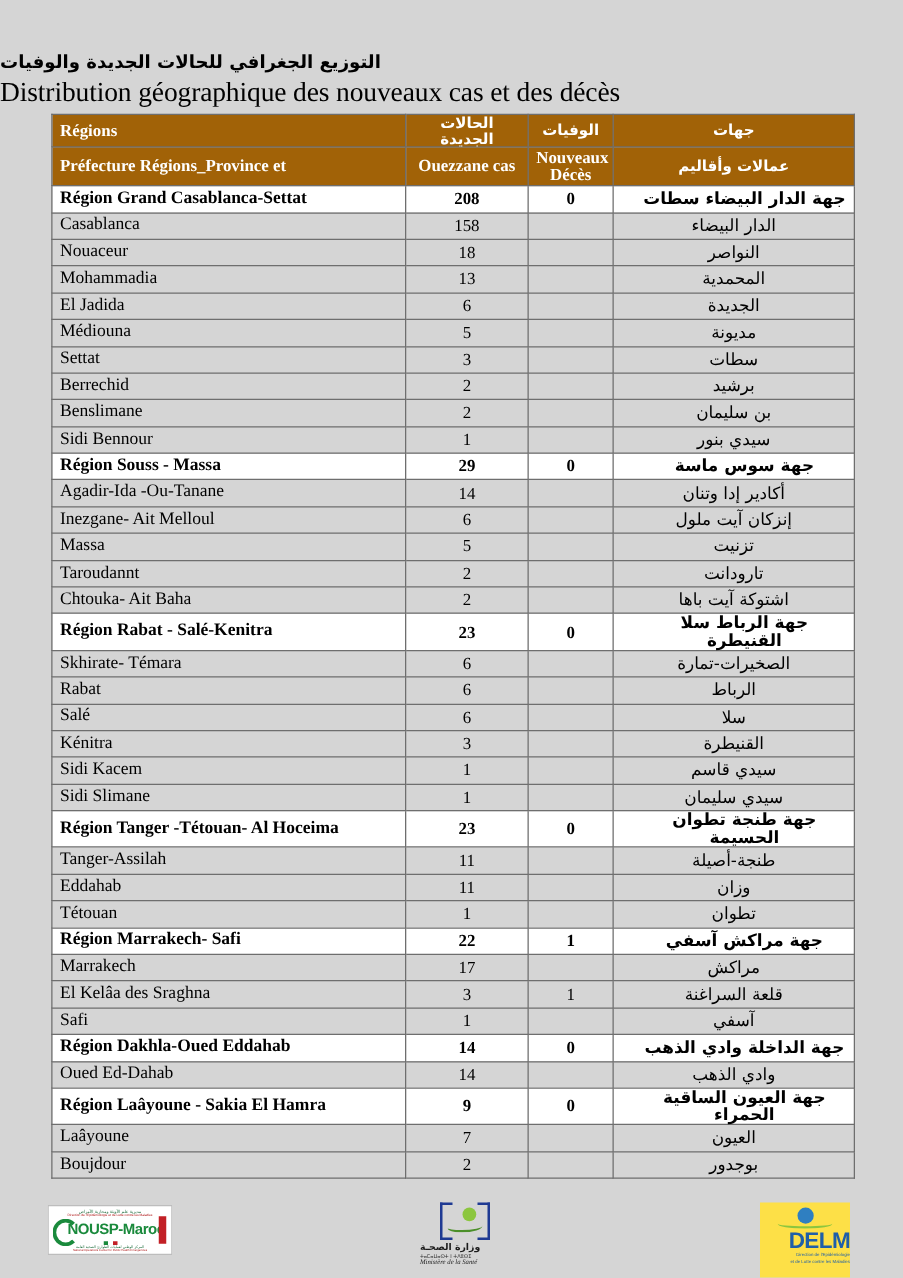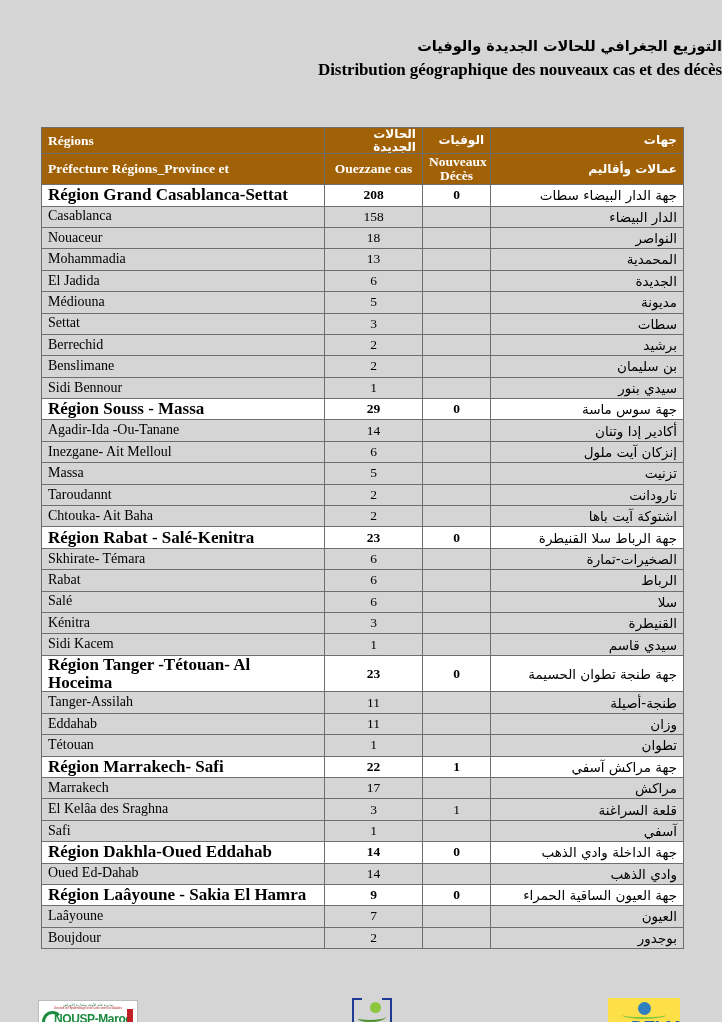--- a/index.html
+++ b/index.html
@@ -16,34 +16,34 @@
   }
   .page {
     position: relative;
     width: 722px;
     height: 1022px;
     box-sizing: border-box;
   }
 
   
   .titles {
-    text-align: right;
-    margin-top: 36px;
+    padding-top: 40px;
+    text-align: left;
   }
   .title-ar {
     font-family: "DejaVu Sans", "Liberation Sans", sans-serif;
     direction: rtl;
     font-size: 14.5px;
     font-weight: bold;
     line-height: 20px;
     color: #000;
   }
   .title-fr {
-    font-size: 17px;
-    font-weight: bold;
+    font-size: 22px;
+    font-weight: normal;
     line-height: 24px;
     margin-top: 2px;
     letter-spacing: -0.1px;
   }
 
   
   .table-wrap {
     position: absolute;
     left: 41px;
     top: 91px;
@@ -76,37 +76,37 @@
   }
   .hdr-row1 th { height: 19px; }
   .hdr-row2 th { height: 30px; }
 
   .h-left  { text-align: left; }
   .h-cen   { text-align: center; }
 
   .ar {
     font-family: "DejaVu Sans", "Liberation Sans", sans-serif;
     direction: rtl;
-    text-align: right;
+    text-align: center;
     font-size: 12.5px;
   }
   thead th.ar { font-size: 12px; }
 
   
   tbody tr { height: 21.4px; }
   tbody td { background: #d5d5d5; }
   tbody td.num { text-align: center; }
   tbody td.name { text-align: left; font-size: 14px; }
 
   tr.region td {
     background: #ffffff;
     font-weight: bold;
   }
-  tr.region td.name { font-size: 17px; }
-  tr.region td.ar { font-weight: normal; padding-left: 23px; }
+  tr.region td.name { font-size: 14px; }
+  tr.region td.ar { font-weight: bold; padding-left: 23px; }
 
   
   .footer {
     position: absolute;
     left: 0;
     top: 962px;
     width: 722px;
     height: 60px;
   }
 
@@ -457,20 +457,26 @@
             <td class="num">3</td>
             <td class="num"></td>
             <td class="ar">القنيطرة</td>
           </tr>
           <tr class="province">
             <td class="name">Sidi Kacem</td>
             <td class="num">1</td>
             <td class="num"></td>
             <td class="ar">سيدي قاسم</td>
           </tr>
+          <tr class="province">
+            <td class="name">Sidi Slimane</td>
+            <td class="num">1</td>
+            <td class="num"></td>
+            <td class="ar">سيدي سليمان</td>
+          </tr>
           <tr class="region">
             <td class="name">Région Tanger -Tétouan- Al Hoceima</td>
             <td class="num">23</td>
             <td class="num">0</td>
             <td class="ar">جهة طنجة تطوان الحسيمة</td>
           </tr>
           <tr class="province">
             <td class="name">Tanger-Assilah</td>
             <td class="num">11</td>
             <td class="num"></td>

